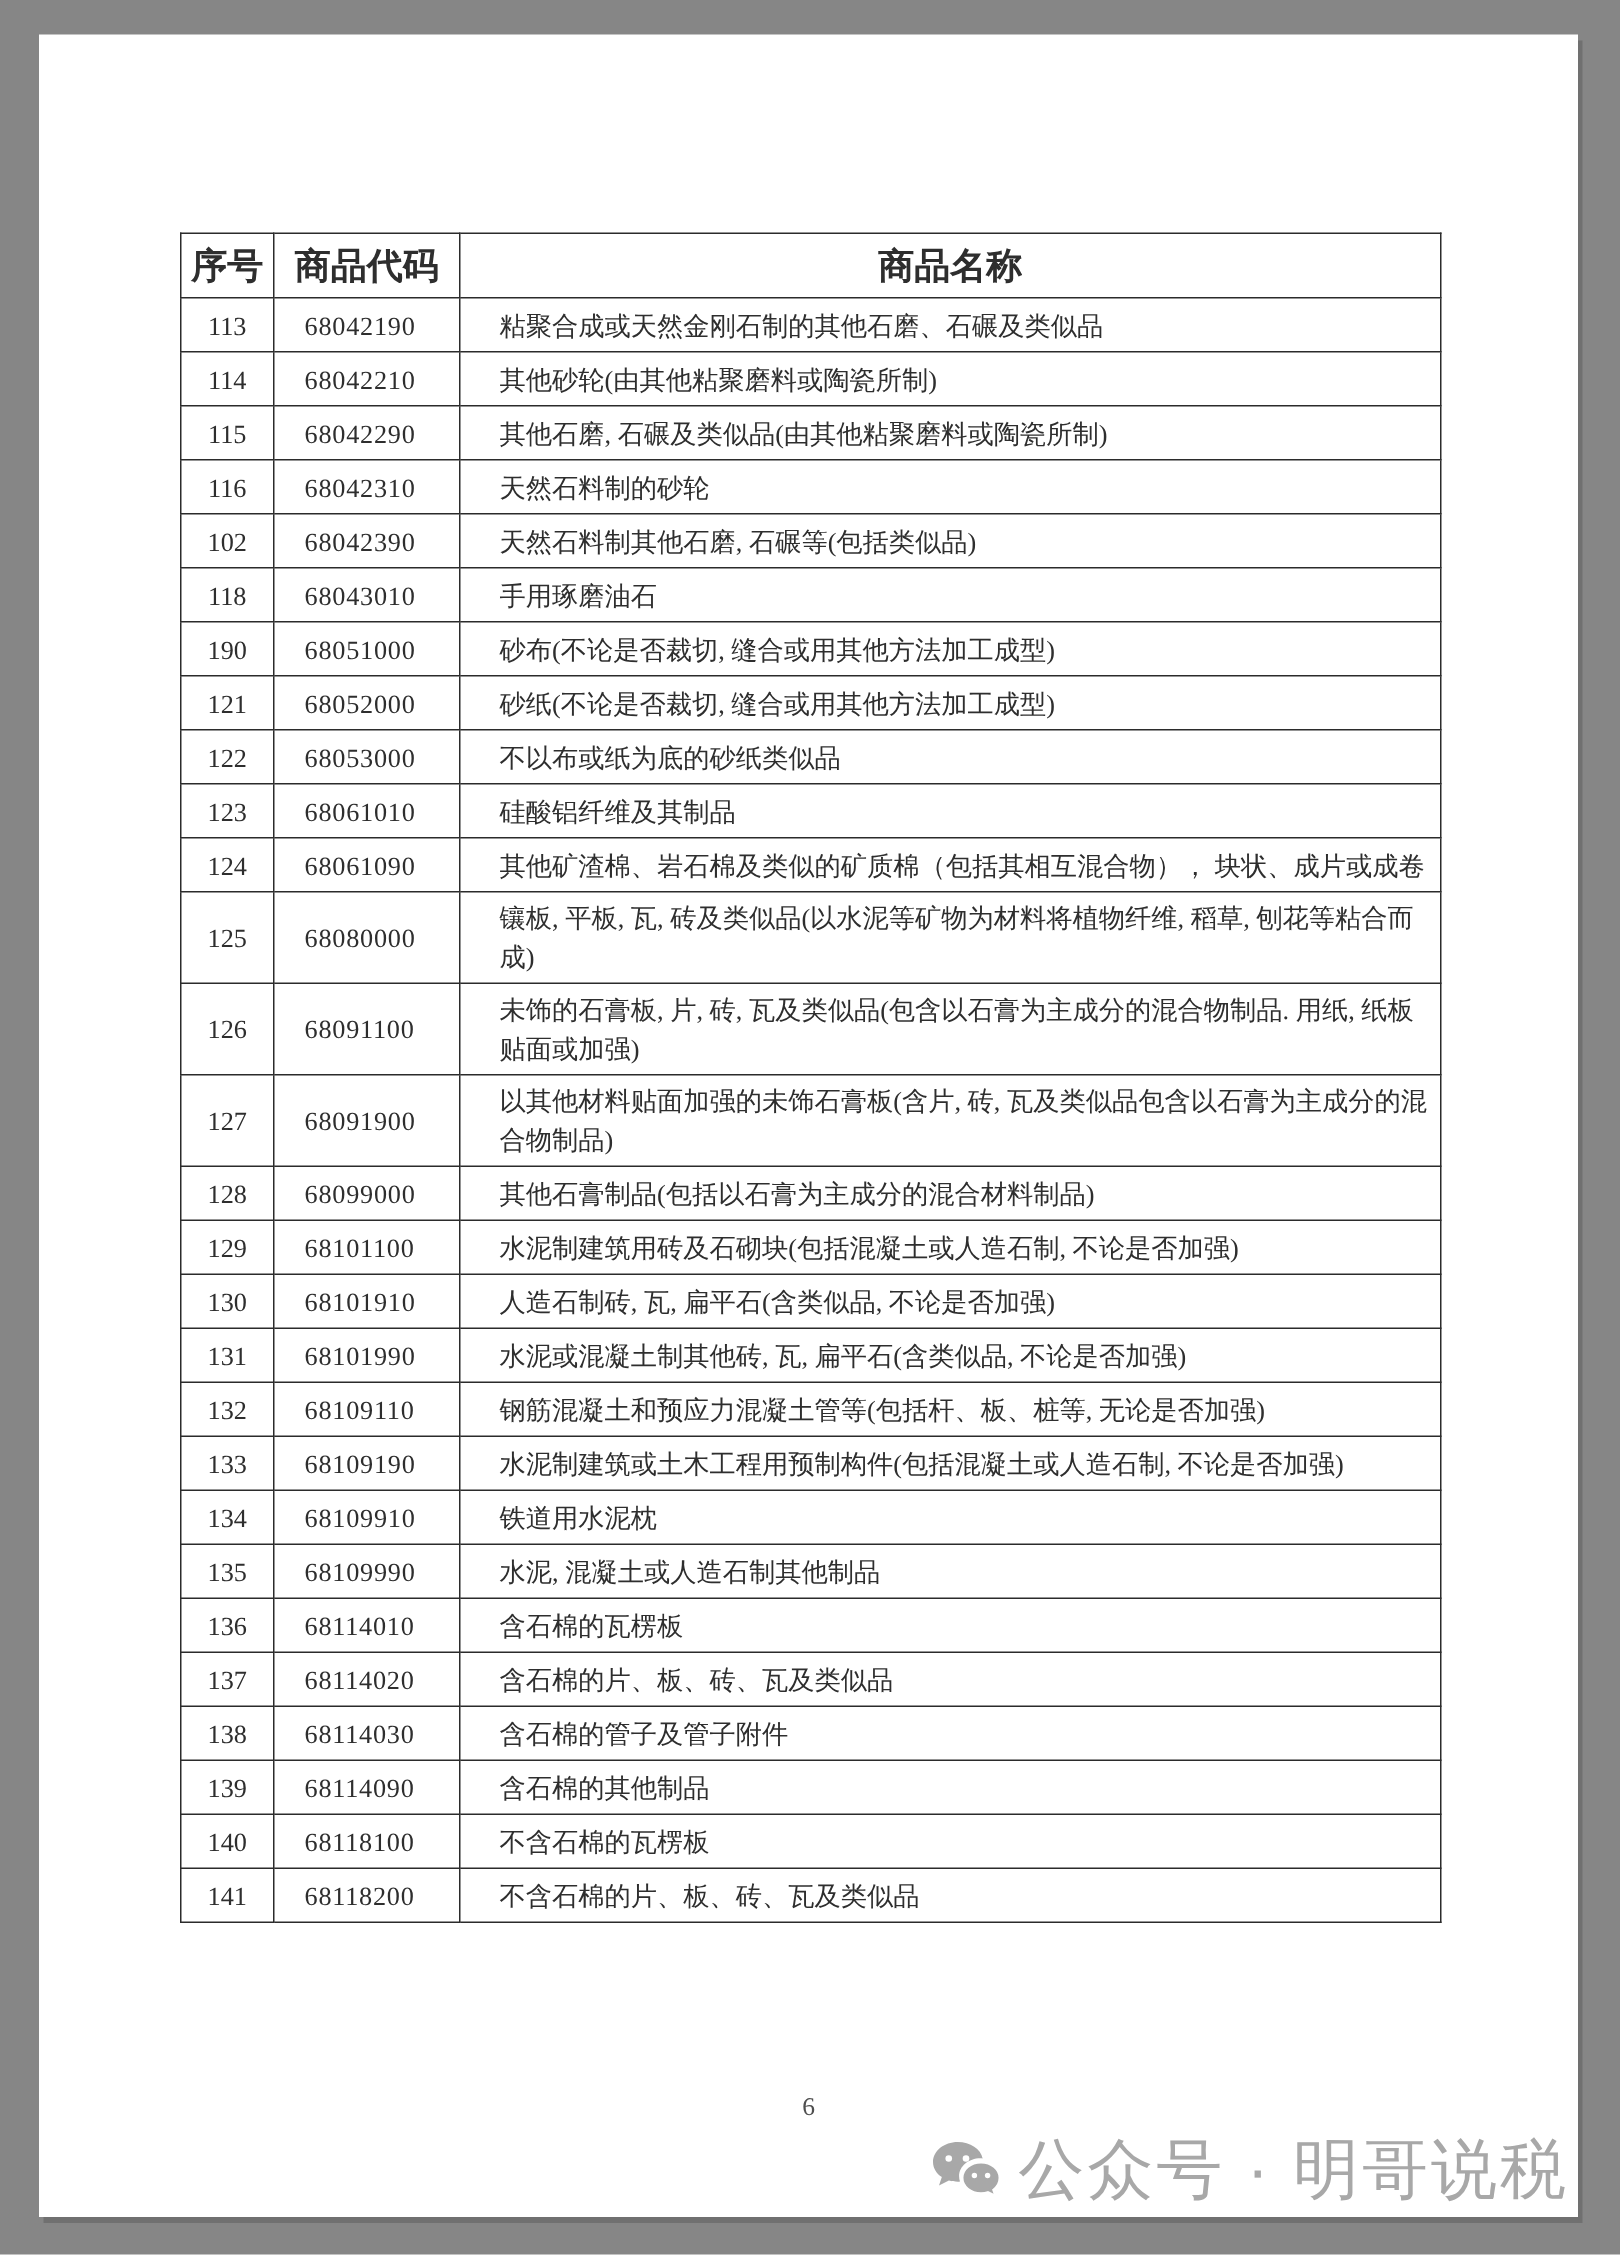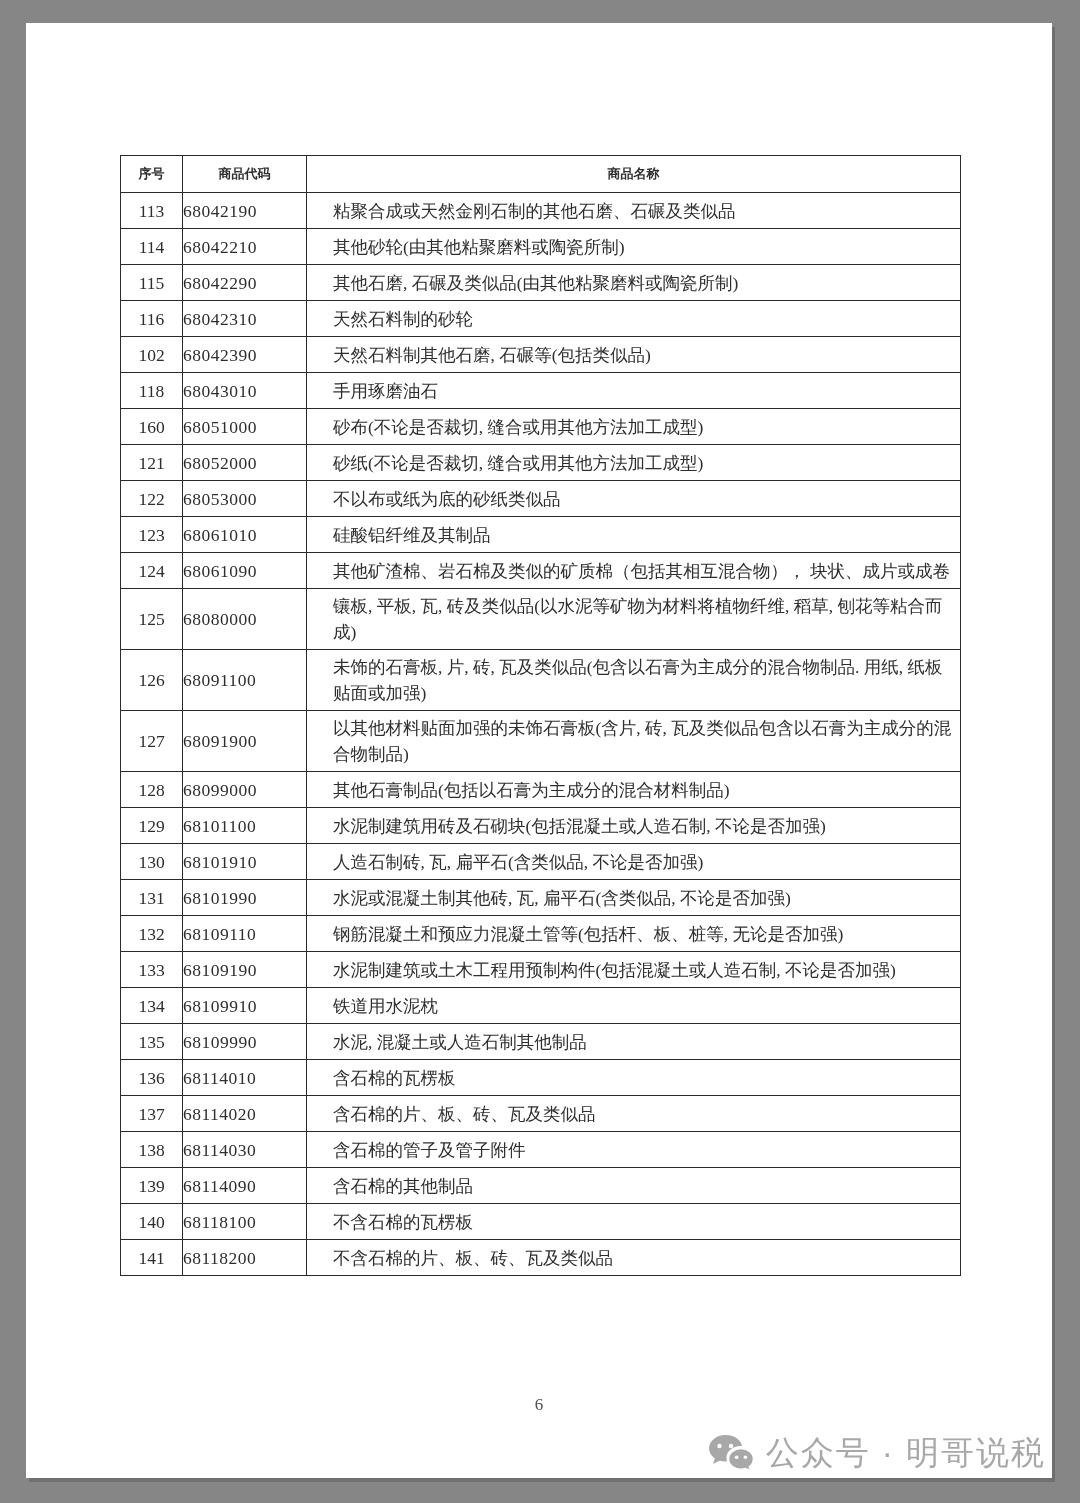--- a/index.html
+++ b/index.html
@@ -28,53 +28,53 @@
     border-collapse: collapse;
     table-layout: fixed;
     color: var(--text, #2e2e2e);
   }
   .doc-table th, .doc-table td {
     border: 1.6px solid var(--border, #2b2b2b);
     vertical-align: middle;
     word-break: break-all;
   }
   .doc-table th {
-    font-size: 13px;
+    font-size: 24px;
     font-weight: bold;
     text-align: center;
     padding: 5px 2px;
     height: 26px;
   }
   .doc-table td {
     font-size: 17.5px;
     line-height: 26px;
     padding: 4px 6px;
     height: 27px;
   }
   td.col-index { text-align: center; padding: 4px 0; }
-  td.col-code  { padding-left: 0; letter-spacing: 0.5px; }
+  td.col-code  { padding-left: 20px; letter-spacing: 0.5px; }
   td.col-name  { padding-left: 26px; padding-right: 4px; }
   .page-number {
     position: absolute;
     left: 0;
     top: 1372px;
     width: 100%;
     text-align: center;
     font-size: 17px;
     color: #4f4f4f;
   }
   .watermark {
     position: absolute;
     right: 6px;
     bottom: 2px;
     display: flex;
     align-items: center;
     gap: 12px;
     color: var(--watermark, #a8a8a8);
-    font-size: 33px;
+    font-size: 44px;
     letter-spacing: 2px;
     font-family: "Liberation Sans", "DejaVu Sans", sans-serif;
     white-space: nowrap;
   }
   .watermark .wicon { display: block; }
 </style>
 </head>
 <body>
 
 <div class="viewer">
@@ -118,21 +118,21 @@
             <td class="col-index">102</td>
             <td class="col-code">68042390</td>
             <td class="col-name">天然石料制其他石磨, 石碾等(包括类似品)</td>
           </tr>
           <tr>
             <td class="col-index">118</td>
             <td class="col-code">68043010</td>
             <td class="col-name">手用琢磨油石</td>
           </tr>
           <tr>
-            <td class="col-index">160</td>
+            <td class="col-index">190</td>
             <td class="col-code">68051000</td>
             <td class="col-name">砂布(不论是否裁切, 缝合或用其他方法加工成型)</td>
           </tr>
           <tr>
             <td class="col-index">121</td>
             <td class="col-code">68052000</td>
             <td class="col-name">砂纸(不论是否裁切, 缝合或用其他方法加工成型)</td>
           </tr>
           <tr>
             <td class="col-index">122</td>

